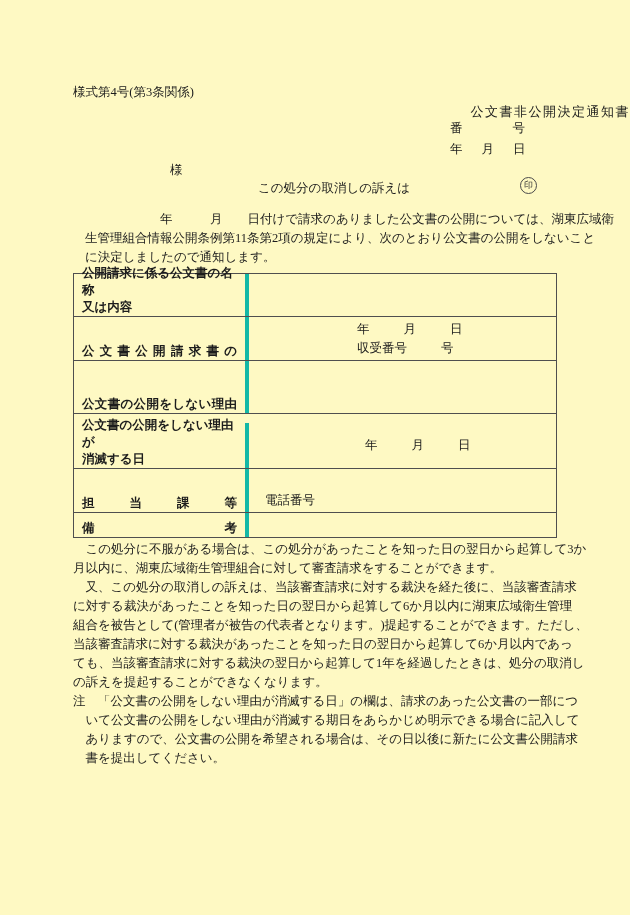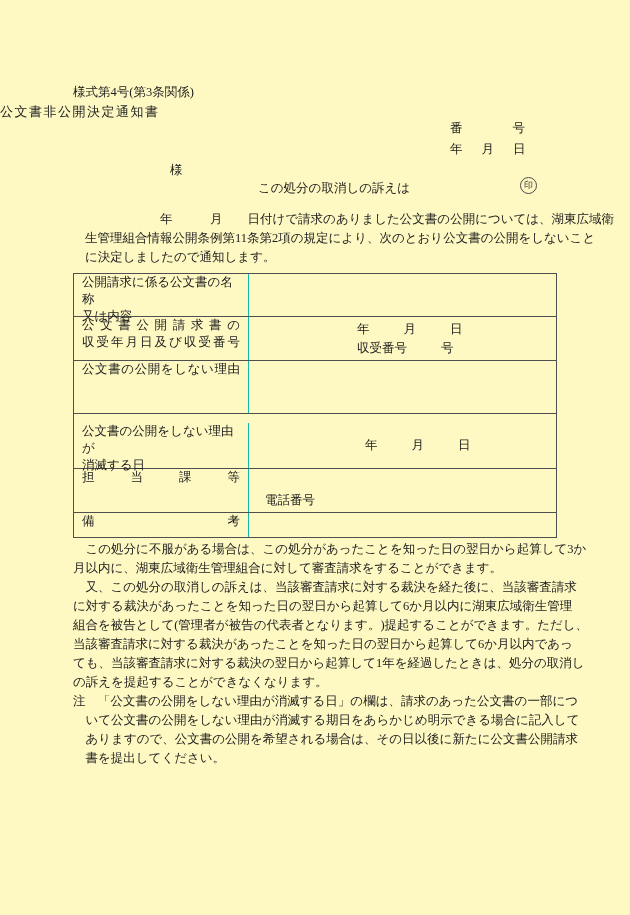--- a/index.html
+++ b/index.html
@@ -8,21 +8,21 @@
     width:630px;height:915px;
     margin:0 auto;
     background:#fef9c3;
     font-family:"Liberation Serif","DejaVu Serif",serif;
     font-size:12.5px;
     color:#1c1c1c;
     overflow:hidden;
   }
   .abs{position:absolute;}
   .form-number{left:73px;top:84px;}
-  .doc-title{left:0;right:0;top:103px;text-align:left;font-size:13px;letter-spacing:1.5px;}
+  .doc-title{left:0;right:0;top:103px;text-align:right;font-size:13px;letter-spacing:1.5px;}
   .num-line{left:450px;top:120px;display:flex;align-items:baseline;}
   .num-line .wide-gap{display:inline-block;width:50px;}
   .hdr-date{left:450px;top:141px;display:flex;column-gap:19px;}
   .addressee{left:170px;top:162px;}
   .issuer-row{left:258px;top:180px;}
   .seal{
     left:520px;top:177px;
     width:15px;height:15px;
     border:1px solid #4a4a4a;border-radius:50%;
     display:flex;align-items:center;justify-content:center;
@@ -35,24 +35,25 @@
     left:73px;top:273px;width:484px;
     border:1px solid #4f4f4f;
     box-sizing:border-box;
   }
   .trow{display:flex;border-bottom:1px solid #4f4f4f;box-sizing:border-box;}
   .trow:last-child{border-bottom:none;}
   .r1{height:43px;} .r2{height:44px;} .r3{height:53px;}
   .r4{height:46px;margin-top:9px;} .r5{height:44px;} .r6{height:24px;gap:6px;}
   .lcell{
     width:175px;box-sizing:border-box;flex:none;
-    border-right:1px solid #14b8a6;
+    border-right:4px solid #14b8a6;
     padding:0 8px;
-    display:flex;flex-direction:column;justify-content:flex-start;
+    display:flex;flex-direction:column;justify-content:flex-end;
     line-height:17px;
+    font-weight:bold;
   }
   .vcell{flex:1;position:relative;box-sizing:border-box;}
   .jline{text-align:justify;text-align-last:justify;}
   .cell-date{display:flex;column-gap:34px;}
   .r2 .vcell{display:flex;flex-direction:column;justify-content:center;row-gap:3px;padding-left:108px;line-height:16px;}
   .receipt-line{display:flex;column-gap:34px;}
   .r4 .vcell{display:flex;flex-direction:column;justify-content:center;padding-left:116px;}
   .phone{position:absolute;left:16px;bottom:3px;}
 
   .appeal{left:73px;top:540px;line-height:19px;}
@@ -97,21 +98,20 @@
       <div class="lcell">
         <div>公開請求に係る公文書の名称</div>
         <div>又は内容</div>
       </div>
       <div class="vcell"></div>
     </div>
 
     <div class="trow r2">
       <div class="lcell">
         <div class="jline">公文書公開請求書の</div>
-        <div class="jline">収受年月日及び収受番号</div>
       </div>
       <div class="vcell">
         <div class="cell-date">
           <span>年</span>
           <span>月</span>
           <span>日</span>
         </div>
         <div class="receipt-line">
           <span>収受番号</span>
           <span>号</span>

